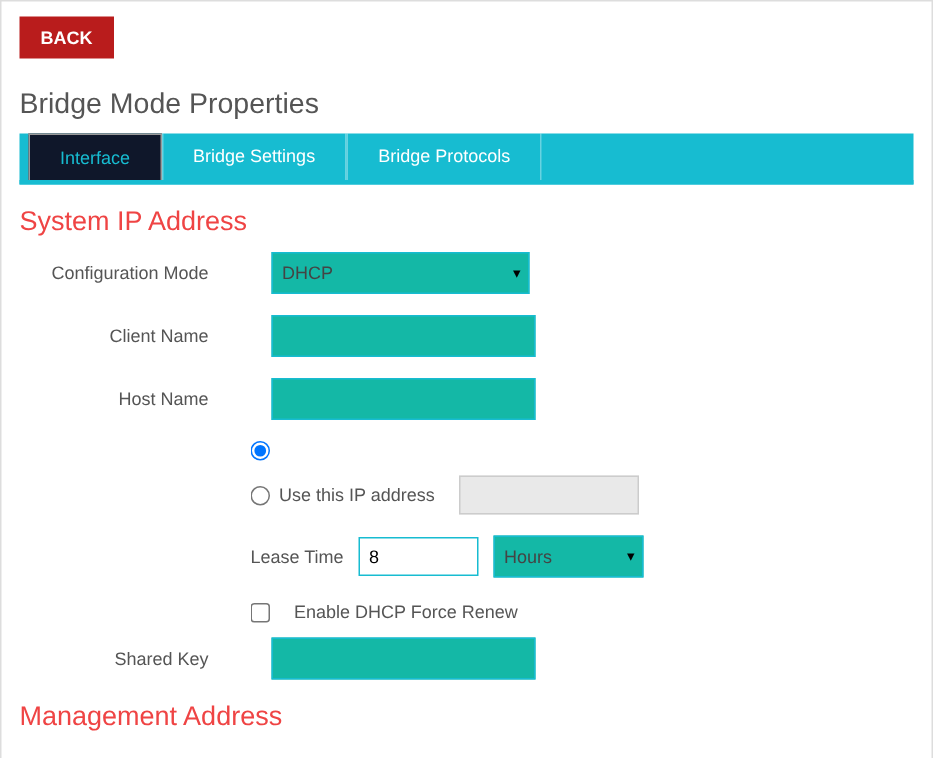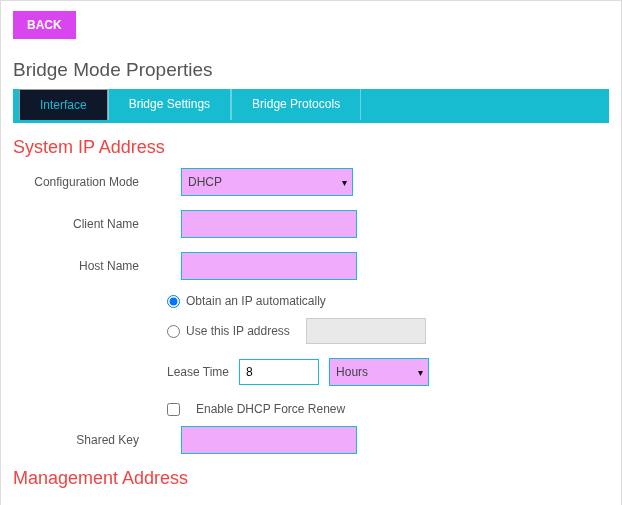--- a/index.html
+++ b/index.html
@@ -1,28 +1,28 @@
 <!DOCTYPE html>
 <html><head>
   <meta charset="utf-8">
   <style>
     * { box-sizing: border-box; margin: 0; padding: 0; }
     body { font-family: Arial, Helvetica, sans-serif; font-size: 13px; color: #555; background: #fff; }
     .container { width: 622px; border: 1px solid #ddd; padding: 10px 12px 18px; }
     .breadcrumb { font-size: 12px; color: #666; margin-bottom: 8px; }
-    .back-btn { background: #d946ef; color: #fff; border: none; padding: 7px 14px; font-size: 12px; font-weight: bold; cursor: pointer; margin-bottom: 14px; }
+    .back-btn { background: #b91c1c; color: #fff; border: none; padding: 7px 14px; font-size: 12px; font-weight: bold; cursor: pointer; margin-bottom: 14px; }
     .page-title { font-size: 19px; font-weight: 300; color: #555; margin: 6px 0 8px; }
     .tabs { display: flex; background: #17bcd1; border-bottom: 3px solid #17bcd1; }
     .tab { padding: 8px 20px; font-size: 12px; color: #fff; cursor: pointer; border-left: 1px solid rgba(255,255,255,.35); border-right: 1px solid rgba(255,255,255,.35); }
     .tab.active { background: #0f172a; color: #17bcd1; border: 1px solid #999; border-bottom: none; margin-left: 6px; }
     .section-title { font-size: 18px; font-weight: 400; color: #ef4444; margin: 14px 0 10px; }
     .form-row { display: flex; align-items: center; margin-bottom: 14px; gap: 28px; }
     .form-label { width: 140px; text-align: right; padding-right: 14px; font-size: 12px; color: #555; }
     .form-control { flex: 1; display: flex; align-items: center; gap: 6px; }
-    .select, .text-input { border: 1px solid #17bcd1; height: 28px; padding: 0 6px; font-size: 12px; color: #444; background: #f0abfc; }
+    .select, .text-input { border: 1px solid #17bcd1; height: 28px; padding: 0 6px; font-size: 12px; color: #444; background: #14b8a6; }
     .select { width: 172px; appearance: none; padding-right: 20px; position: relative; }
     .select-wrap { position: relative; display: inline-block; }
     .select-wrap::after { content: '▾'; position: absolute; right: 6px; top: 50%; transform: translateY(-50%); font-size: 10px; color: #000; pointer-events: none; }
     .text-input { width: 176px; }
     .radio-row { display: flex; align-items: center; margin-bottom: 10px; margin-left: 154px; gap: 6px; }
     .radio-row label { font-size: 12px; color: #555; }
     .disabled-input { border: 1px solid #ccc; background: #e9e9e9; height: 26px; width: 120px; margin-left: 10px; }
     .lease-row { display: flex; align-items: center; margin-left: 154px; margin-top: 14px; margin-bottom: 14px; gap: 10px; font-size: 12px; }
     .lease-num { width: 80px; border: 1px solid #17bcd1; height: 26px; padding: 0 6px; font-size: 12px; }
     .lease-unit { width: 100px; }
@@ -64,21 +64,20 @@
 
   <div class="form-row">
     <div class="form-label">Host Name</div>
     <div class="form-control">
       <input class="text-input" value="" style="">
     </div>
   </div>
 
   <div class="radio-row">
     <input type="radio" name="ipmode" checked="" style="">
-    <label>Obtain an IP automatically</label>
   </div>
 
   <div class="radio-row">
     <input type="radio" name="ipmode" style="">
     <label>Use this IP address</label>
     <input class="disabled-input" disabled="" value="" style="">
   </div>
 
   <div class="lease-row">
     <span>Lease Time</span>

